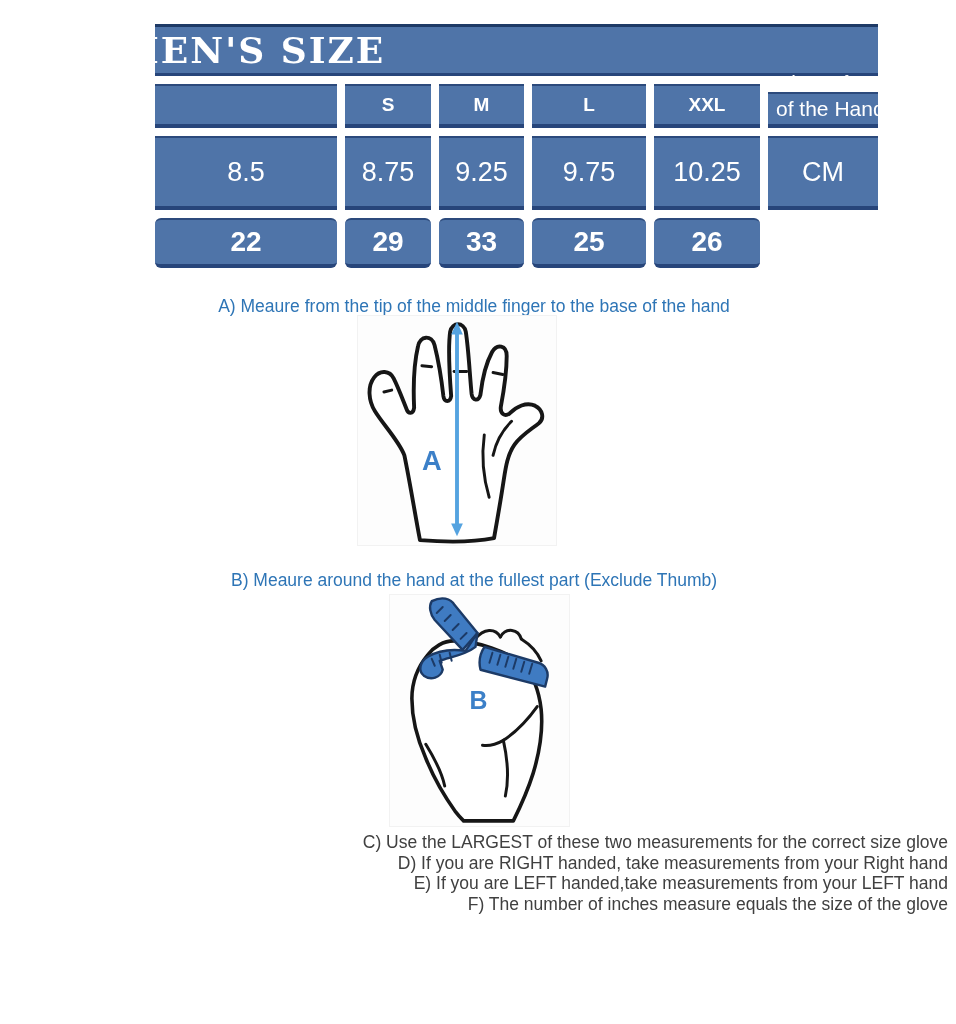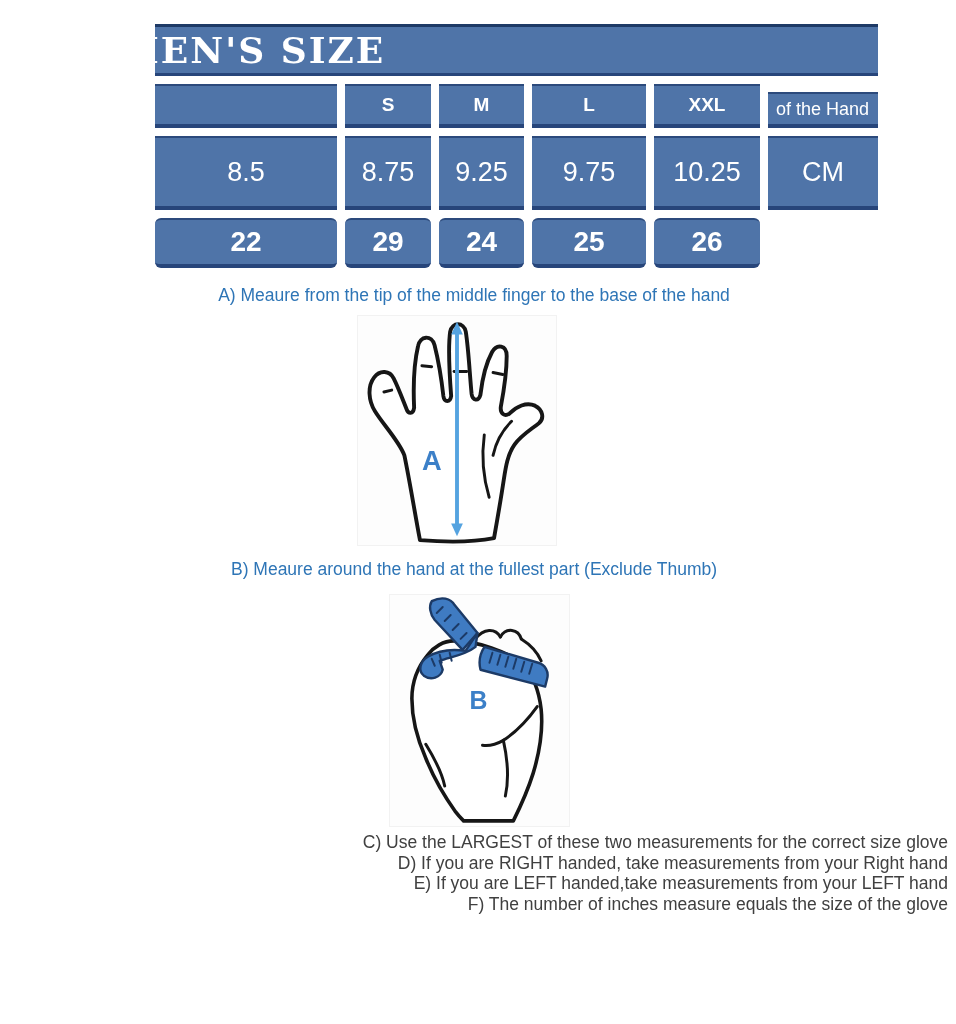--- a/index.html
+++ b/index.html
@@ -25,29 +25,29 @@
     grid-template-rows:44px 74px 50px;
     gap:8px;
   }
   .cell {
     background:#4f74a8; color:#ffffff; box-sizing:border-box;
     border-top:2px solid #2c4a7c; border-bottom:4px solid #27457a;
     display:flex; align-items:center; justify-content:center; text-align:center;
   }
   .size-head { font-weight:bold; font-size:19px; }
   .row-label { justify-content:flex-start; text-align:left; padding-left:8px;
-               font-size:18px; line-height:26px;margin-top:8px; }
+               font-size:21px; line-height:26px;margin-top:8px; }
   .row-label-center { font-size:27px; }
   .val-lg { font-weight:normal; font-size:27px; }
   .val-xl { font-weight:bold; font-size:28px;border-radius:6px; }
 
   
   .instr {
     position:absolute; left:0; width:948px; text-align:center;
-    color:#2e75b6; font-size:17.5px; white-space:nowrap;
+    color:#2e75b6; font-size:17.5px; white-space:nowrap;margin-top:11px;
   }
   .instr-a { top:285px; }
   .instr-b { top:559px; }
   .instr-block { position:absolute; left:0; top:832px; width:948px;
                  text-align:right; color:#404040; font-size:17.5px; line-height:20.5px; }
 
   
   .illus { position:absolute; background:#fdfdfd; border:1px solid #f2f2f2; box-sizing:border-box; }
   .hand-a-box { left:357px; top:315px; width:200px; height:231px; }
   .fist-b-box { left:389px; top:594px; width:181px; height:233px; }
@@ -74,21 +74,21 @@
       <div class="cell row-label">Circumfrance of the Hand CM</div>
       <div class="cell val-lg">8.5</div>
       <div class="cell val-lg">8.75</div>
       <div class="cell val-lg">9.25</div>
       <div class="cell val-lg">9.75</div>
       <div class="cell val-lg">10.25</div>
 
       <div class="cell row-label-center">CM</div>
       <div class="cell val-xl">22</div>
       <div class="cell val-xl">29</div>
-      <div class="cell val-xl">24</div>
+      <div class="cell val-xl">33</div>
       <div class="cell val-xl">25</div>
       <div class="cell val-xl">26</div>
     </div>
   </div>
 
   <div class="instr instr-a">A) Meaure from the tip of the middle finger to the base of the hand</div>
 
   <div class="illus hand-a-box">
     <svg viewBox="0 0 200 235">
       <path d="M 62 230 C 57 204 52 172 46 143 C 41 129 24 111 16 98 C 9 87 8 72 15 63 C 21 55 31 56 35 64 C 40 74 44 85 48 95 C 50 101 55 101 56 94 C 55 72 56 48 60 31 C 62 20 74 19 77 30 C 81 46 84 64 86 82 C 87 89 93 89 94 82 C 92 56 91 30 93 16 C 95 6 107 6 109 16 C 112 35 113 60 115 80 C 116 87 122 88 124 81 C 126 64 130 48 136 37 C 141 28 151 30 151 41 C 151 58 148 77 145 93 C 144 100 149 104 154 100 C 161 93 171 88 180 92 C 188 96 190 105 184 110 C 175 117 165 123 159 132 C 152 142 150 155 148 168 C 145 188 141 211 138 228 C 112 233 86 232 62 230 Z" fill="#ffffff" stroke="#161616" stroke-width="4" stroke-linejoin="round" stroke-linecap="round"></path>

